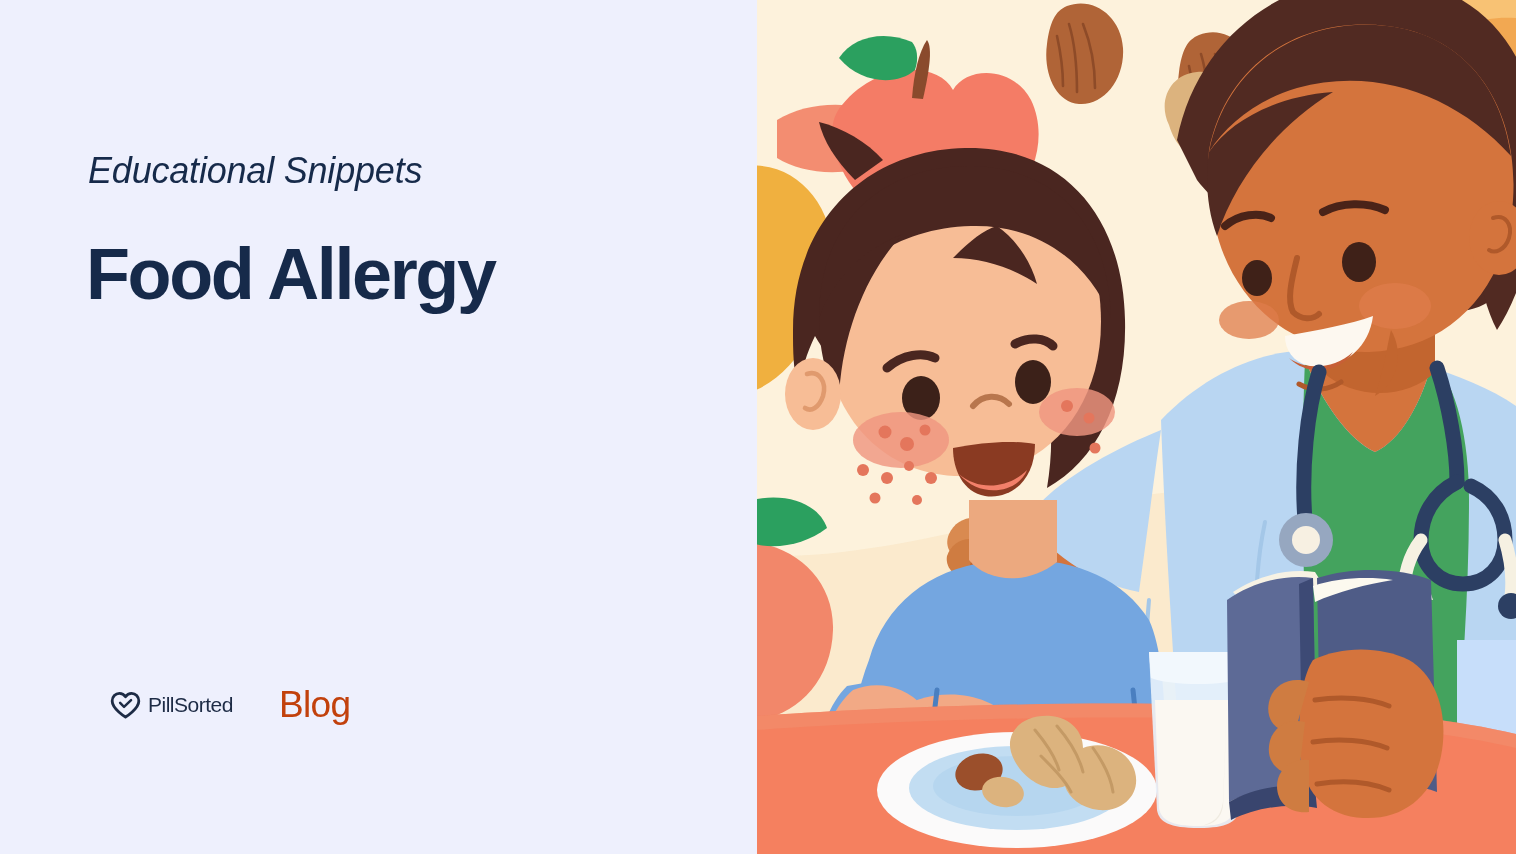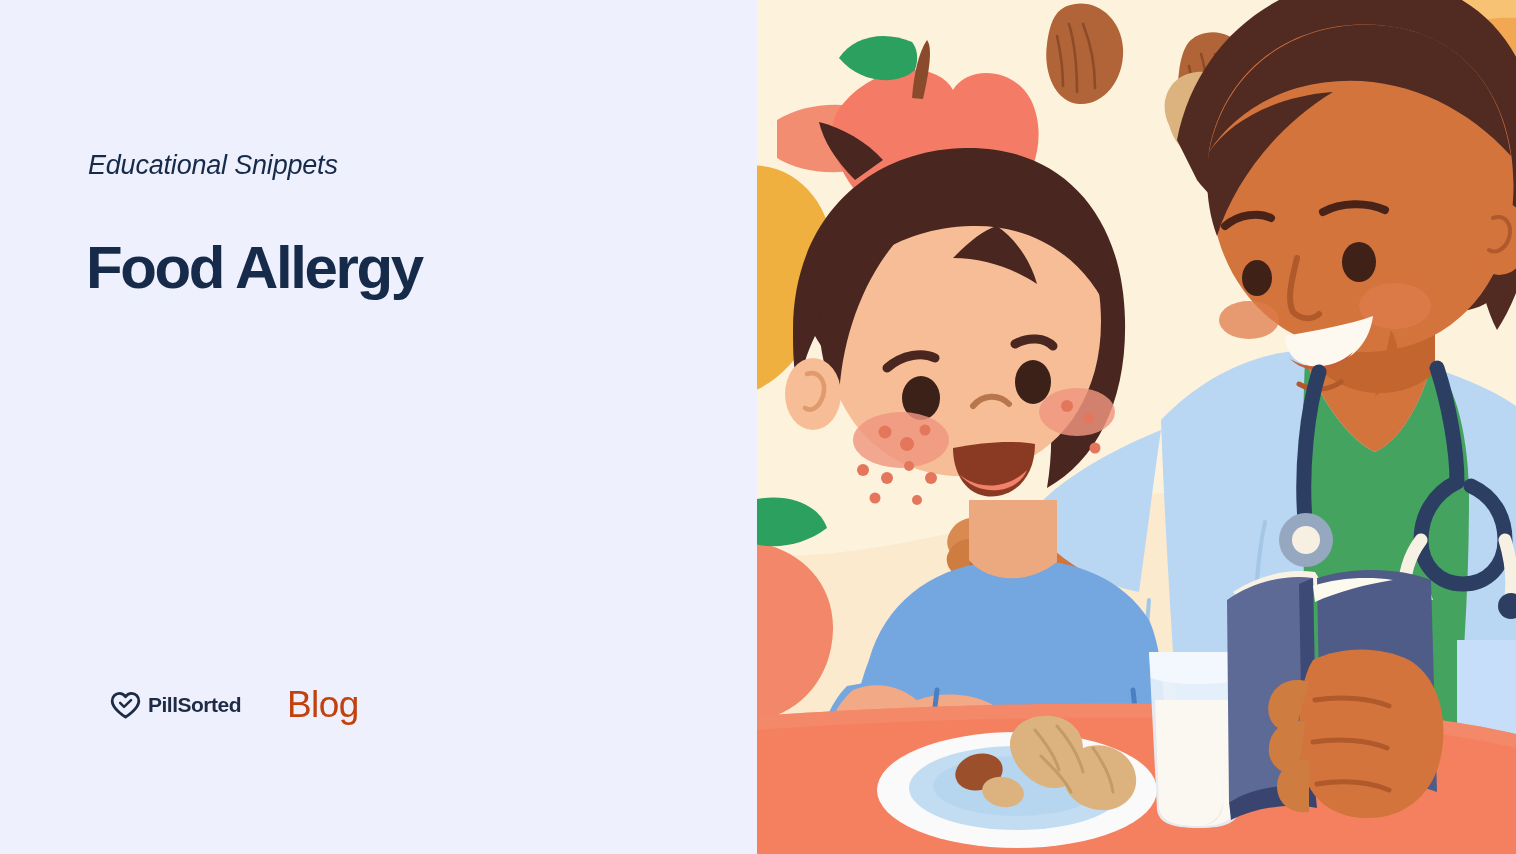--- a/index.html
+++ b/index.html
@@ -19,33 +19,33 @@
   
   .left-panel {
     position:relative;
     width:757px; height:854px;
     background:#eef0fd;
     flex:0 0 757px;
   }
   .eyebrow {
     position:absolute;
     left:88px; top:150px;
-    font-size:27px;
+    font-size:36px;
     font-style:italic;
     font-weight:500;
     letter-spacing:-0.2px;
     color:#162a4a;
     white-space:nowrap;
     text-align:right;
   }
   .headline {
     position:absolute;
     left:86px; top:236px;
     width:640px;
-    font-size:60px;
+    font-size:72px;
     font-weight:bold;
     line-height:1.06;
     letter-spacing:-2.4px;
     color:#162a4a;
   }
   .headline span { display:block; }
 
   .brand-row {
     position:absolute;
     left:110px; top:684px;
@@ -58,21 +58,21 @@
     align-items:center;
     gap:7px;
   }
   .heart-check-icon {
     width:31px; height:28px;
     display:block;
     flex:0 0 auto;
   }
   .brand-name {
     font-size:21px;
-    font-weight:bold;
+    font-weight:normal;
     letter-spacing:-0.5px;
     color:#1d2b45;
     white-space:nowrap;
   }
   .blog-label {
     font-size:37px;
     font-weight:400;
     letter-spacing:-0.6px;
     color:#c2410c;
     white-space:nowrap;

